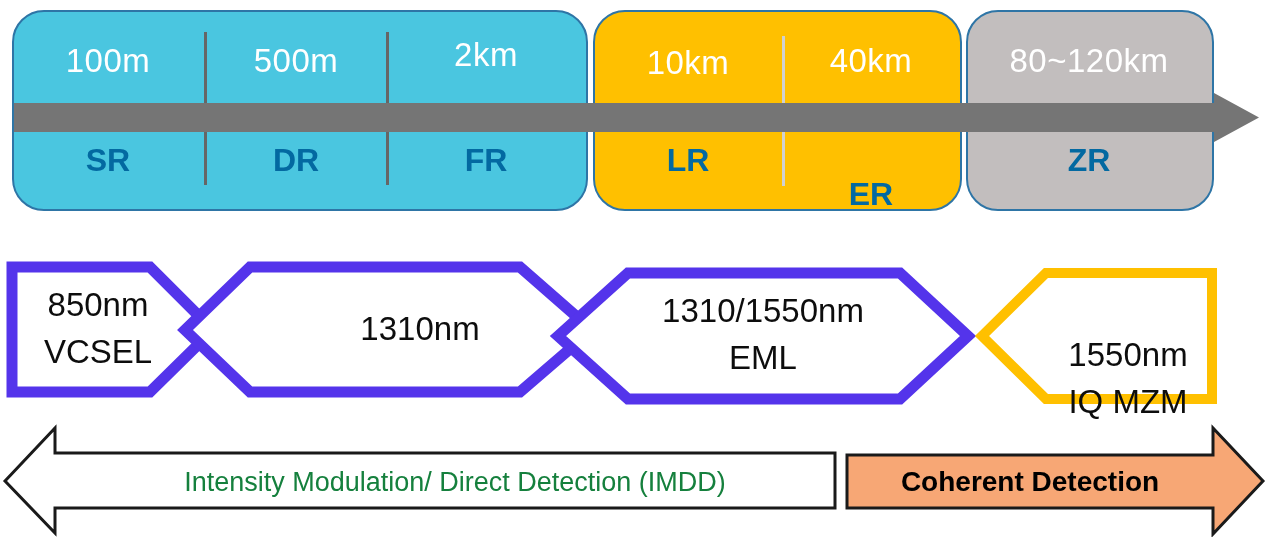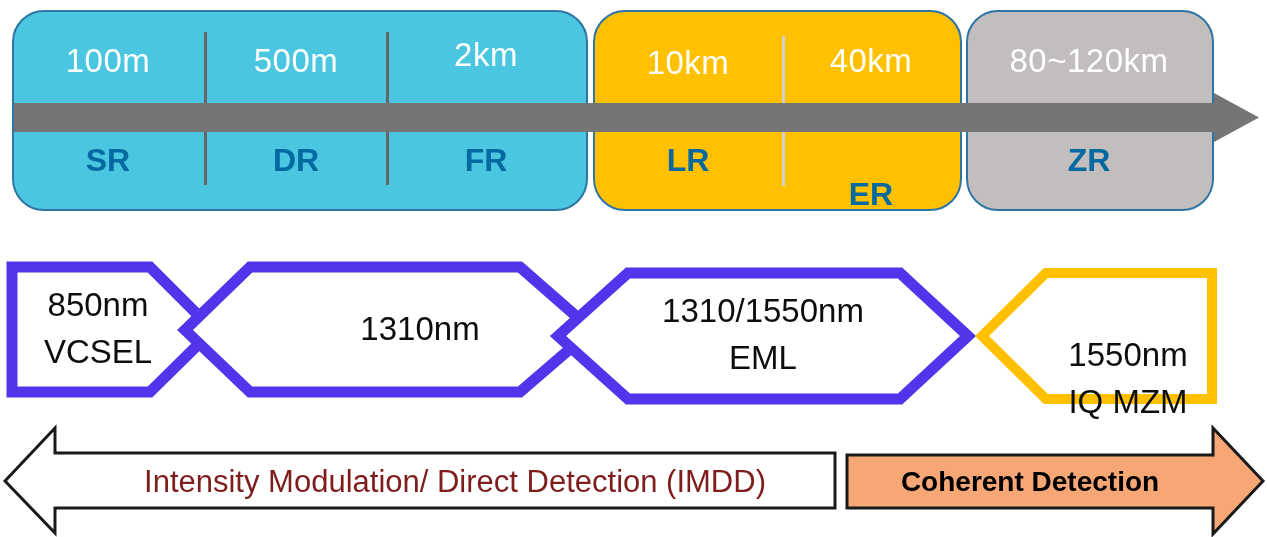--- a/index.html
+++ b/index.html
@@ -36,22 +36,22 @@
     font-weight:700;
   }
   .tech{
     text-align:center;
     color:#0d0d0d;
     font-size:33px;
     line-height:47px;
     font-weight:400;
   }
   .imdd-text{
-    color:#7f1d1d;
-    font-size:31px;
+    color:#15803d;
+    font-size:27px;
     font-weight:400;
   }
   .coh-text{
     color:#000000;
     font-size:28px;
     font-weight:700;
   }
   svg.layer{position:absolute;left:0;top:0;}
 </style>
 </head>

